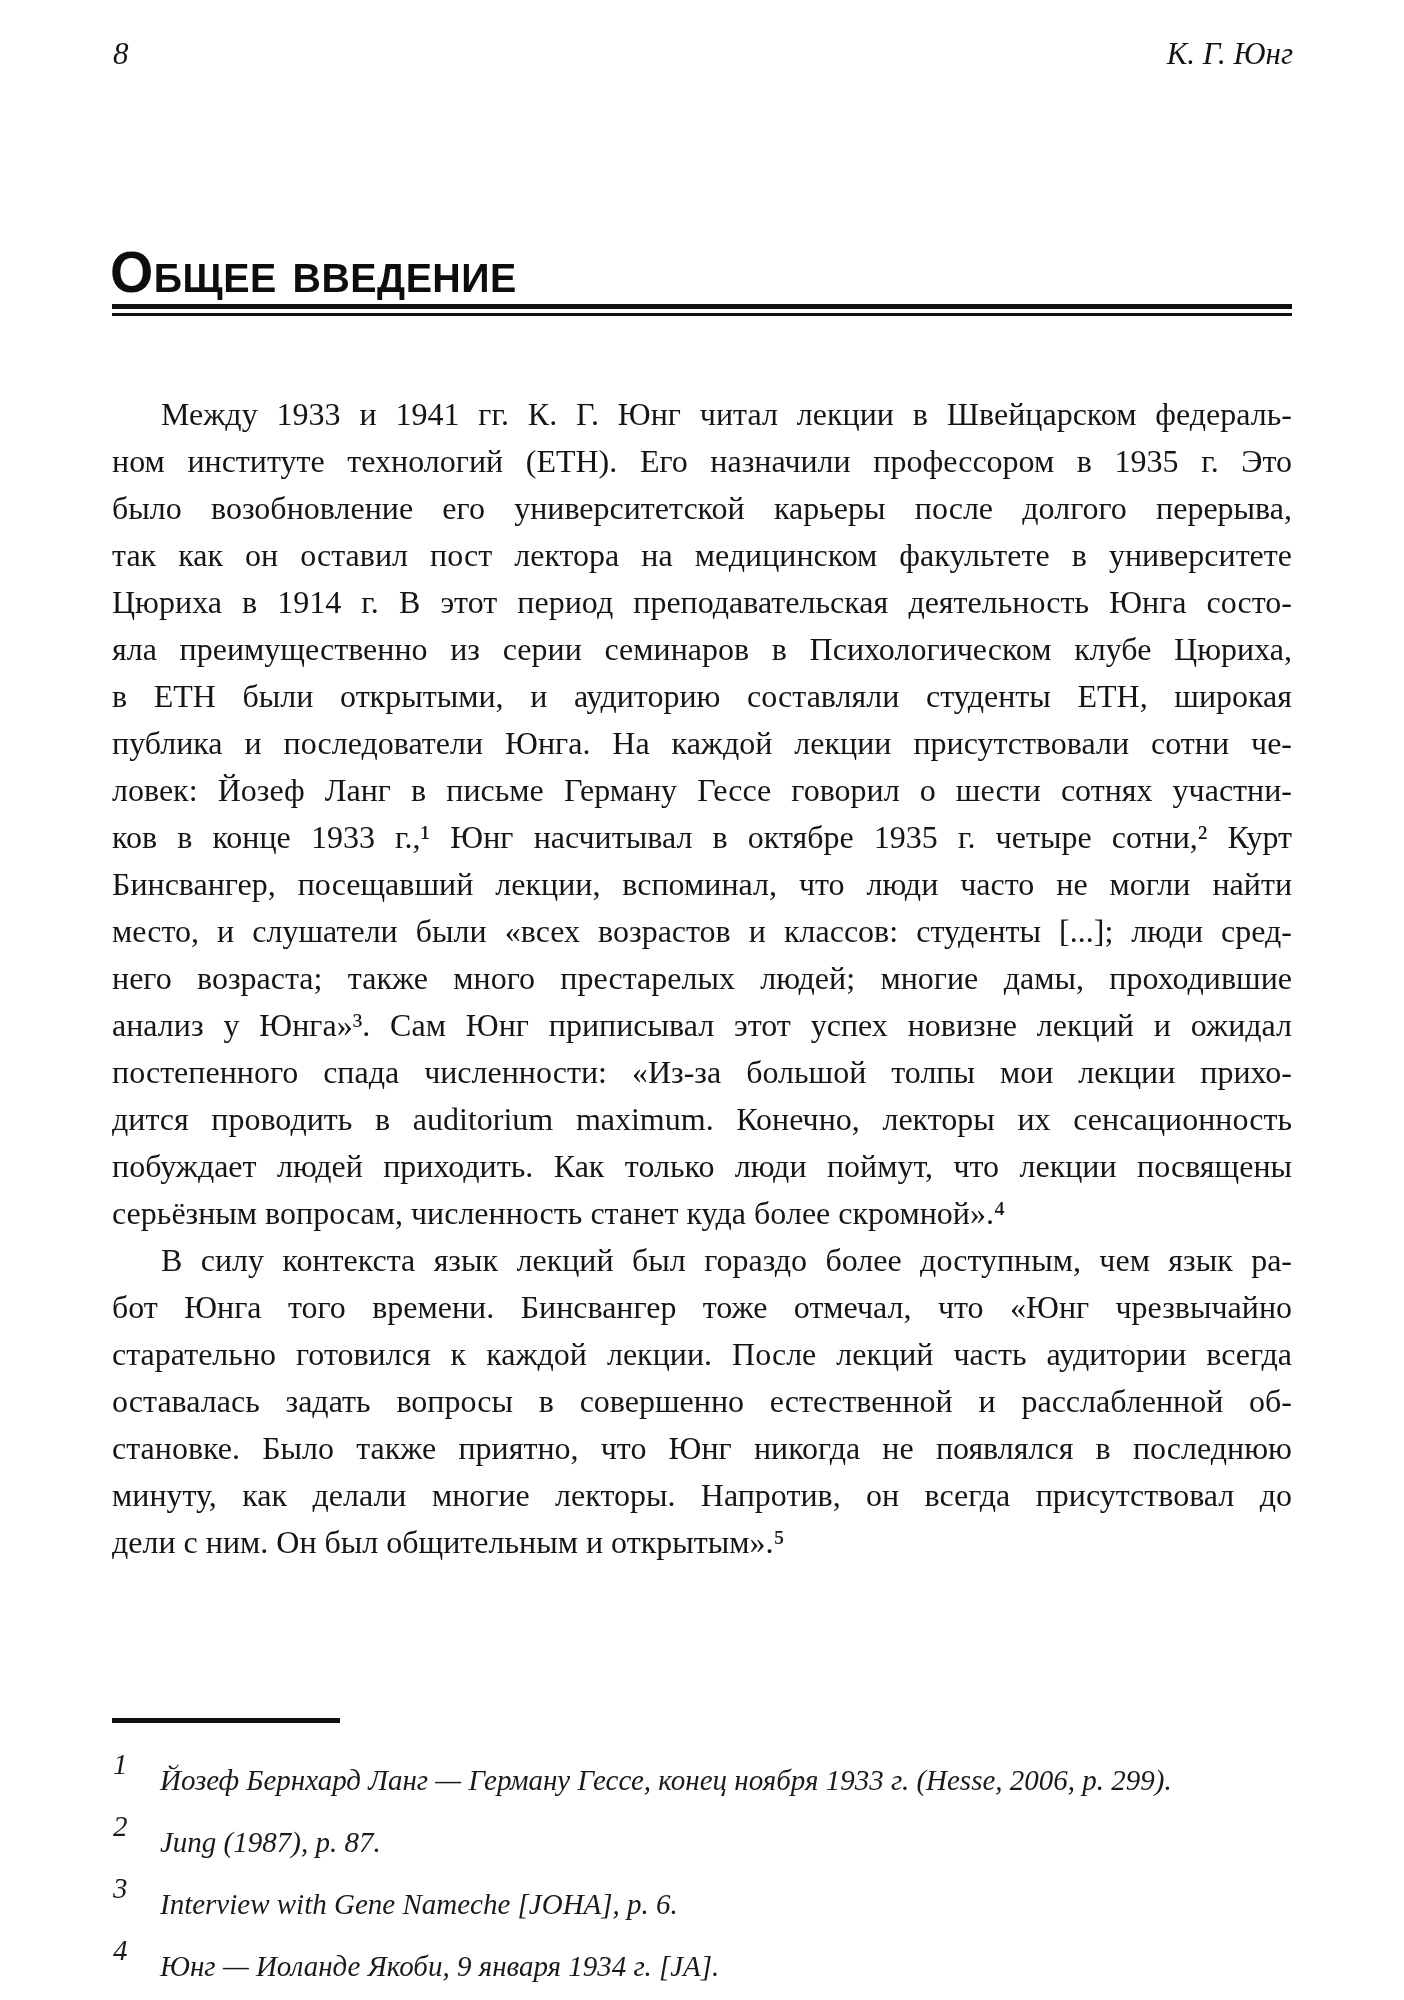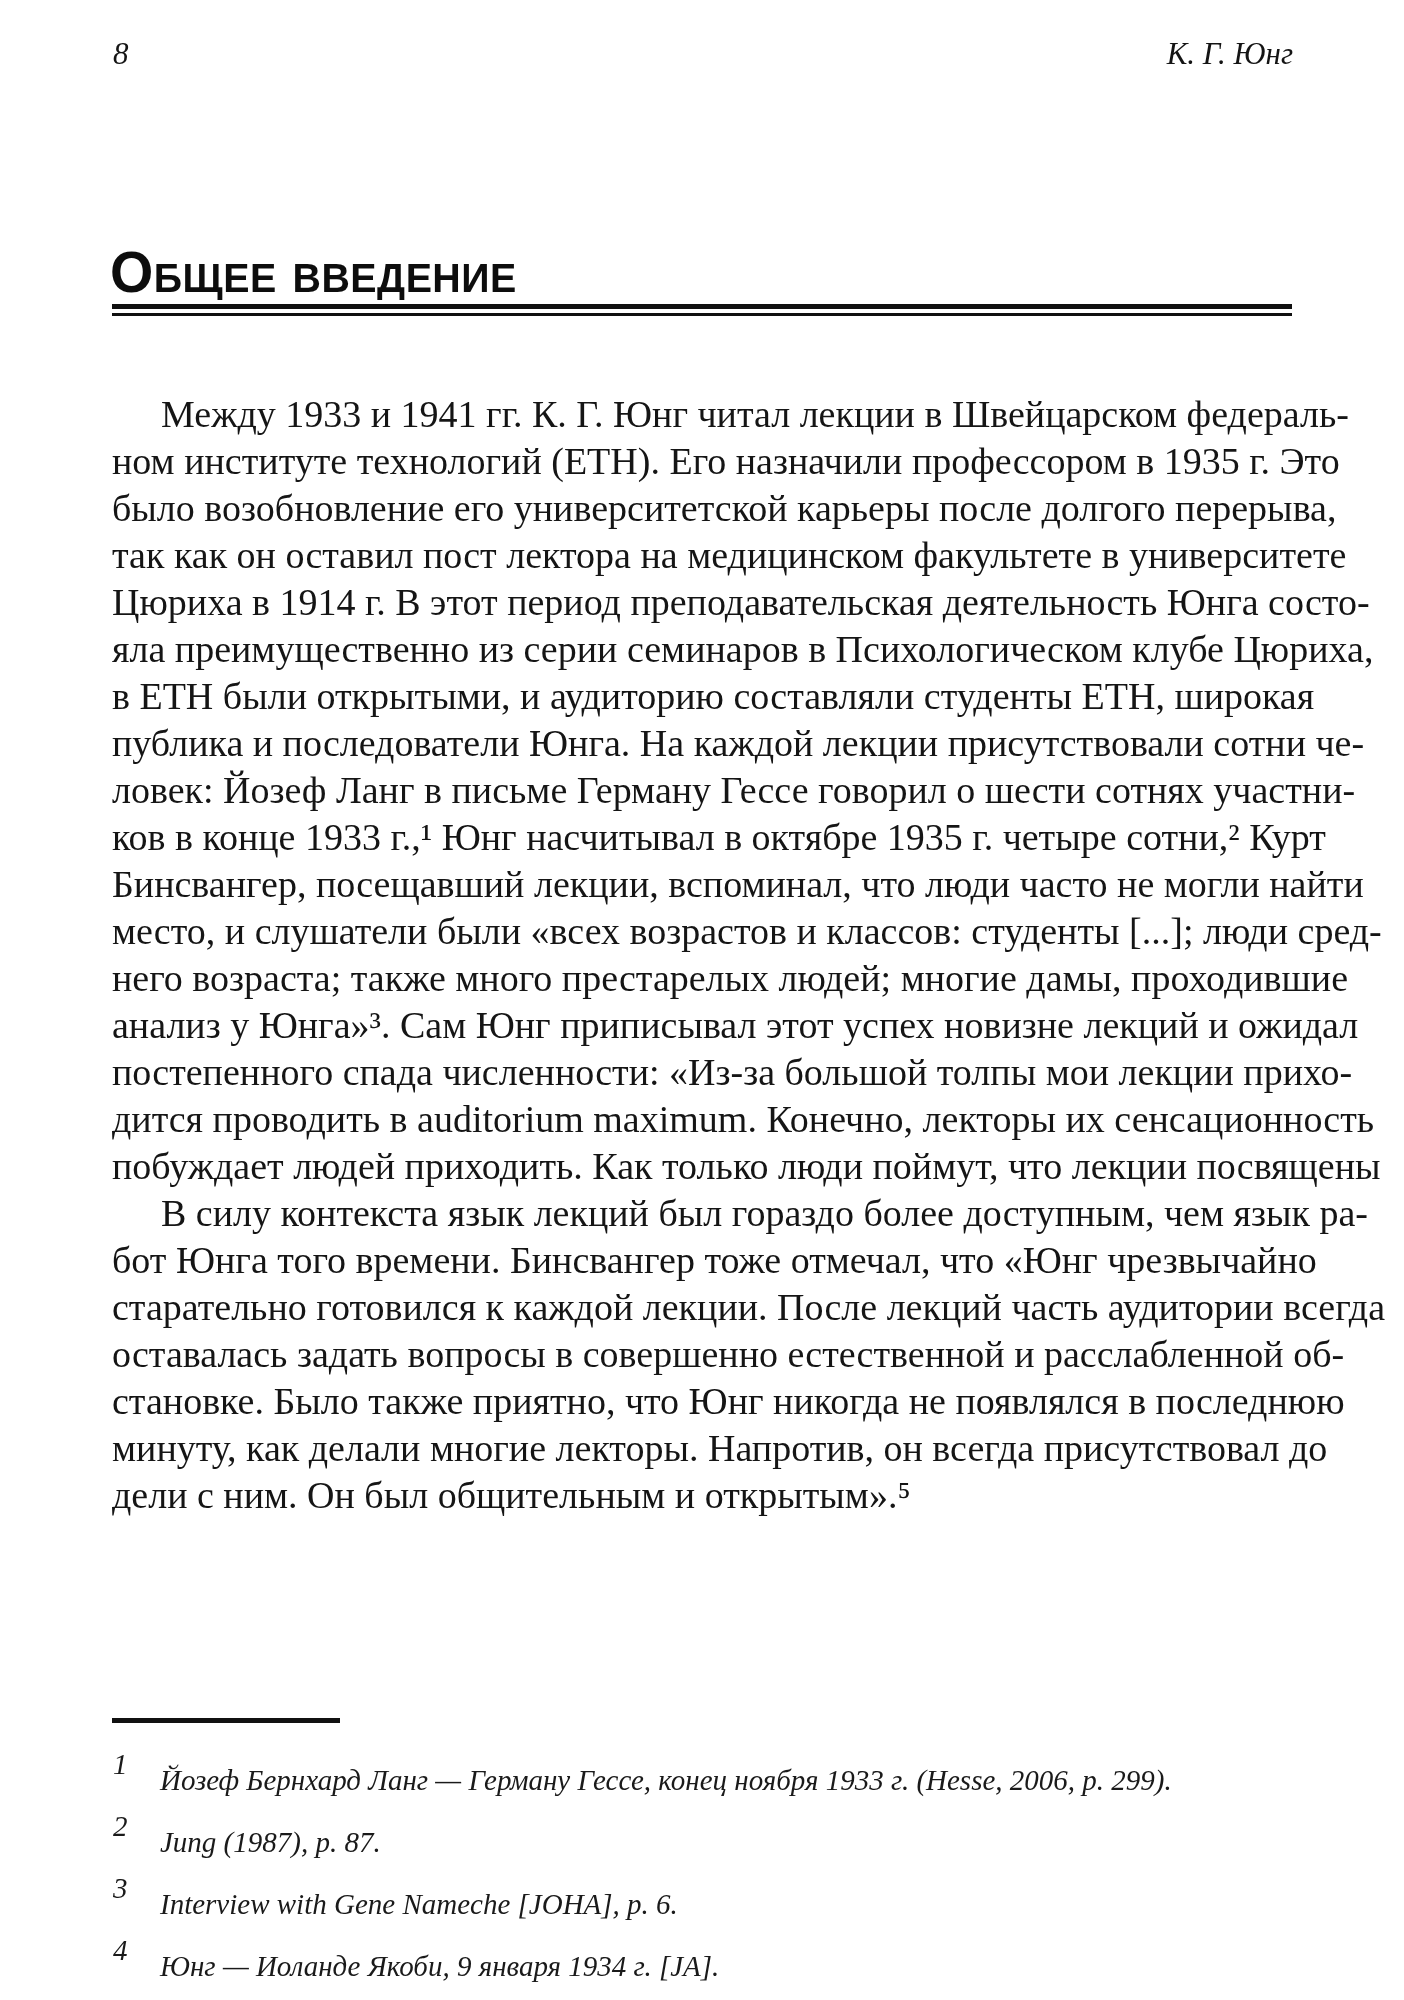--- a/index.html
+++ b/index.html
@@ -56,21 +56,21 @@
     border-bottom: 3px solid #101010;
     box-sizing: content-box;
   }
 
   
   .body-text {
     position: absolute;
     top: 391px;
     left: 112px;
     width: 1180px;
-    font-size: 38px;
+    font-size: 32px;
     line-height: 47px;
     color: #151515;
   }
   .line {
     height: 47px;
     white-space: nowrap;
     text-align: justify;
     text-align-last: justify;
     text-justify: inter-word;
   }
@@ -124,20 +124,21 @@
       <div class="line">публика и последователи Юнга. На каждой лекции присутствовали сотни че-</div>
       <div class="line">ловек: Йозеф Ланг в письме Герману Гессе говорил о шести сотнях участни-</div>
       <div class="line">ков в конце 1933 г.,¹ Юнг насчитывал в октябре 1935 г. четыре сотни,² Курт</div>
       <div class="line">Бинсвангер, посещавший лекции, вспоминал, что люди часто не могли найти</div>
       <div class="line">место, и слушатели были «всех возрастов и классов: студенты [...]; люди сред-</div>
       <div class="line">него возраста; также много престарелых людей; многие дамы, проходившие</div>
       <div class="line">анализ у Юнга»³. Сам Юнг приписывал этот успех новизне лекций и ожидал</div>
       <div class="line">постепенного спада численности: «Из-за большой толпы мои лекции прихо-</div>
       <div class="line">дится проводить в auditorium maximum. Конечно, лекторы их сенсационность</div>
       <div class="line">побуждает людей приходить. Как только люди поймут, что лекции посвящены</div>
+      <div class="line last">серьёзным вопросам, численность станет куда более скромной».⁴</div>
       <div class="line indent">В силу контекста язык лекций был гораздо более доступным, чем язык ра-</div>
       <div class="line">бот Юнга того времени. Бинсвангер тоже отмечал, что «Юнг чрезвычайно</div>
       <div class="line">старательно готовился к каждой лекции. После лекций часть аудитории всегда</div>
       <div class="line">оставалась задать вопросы в совершенно естественной и расслабленной об-</div>
       <div class="line">становке. Было также приятно, что Юнг никогда не появлялся в последнюю</div>
       <div class="line">минуту, как делали многие лекторы. Напротив, он всегда присутствовал до</div>
       <div class="line last">дели с ним. Он был общительным и открытым».⁵</div>
     </main>
 
   <div class="fn-rule"></div>

